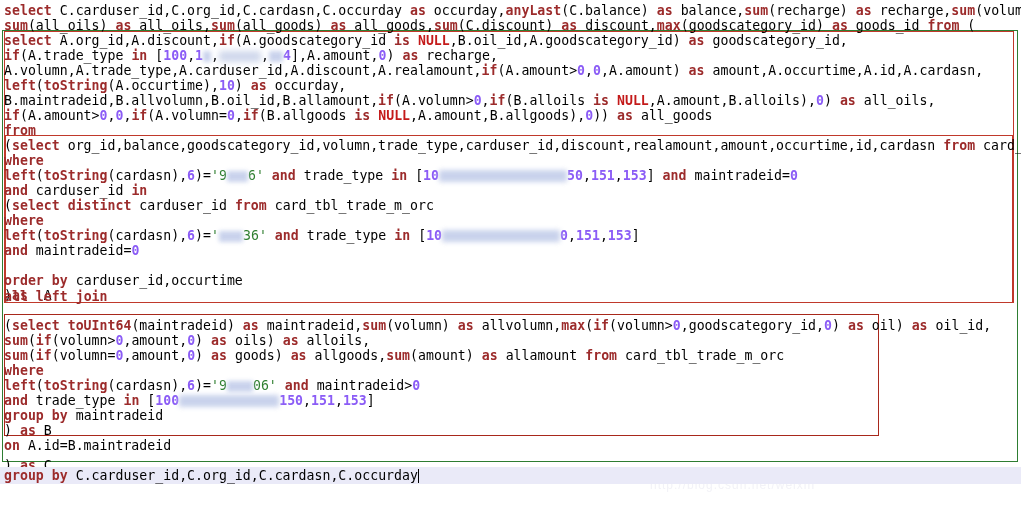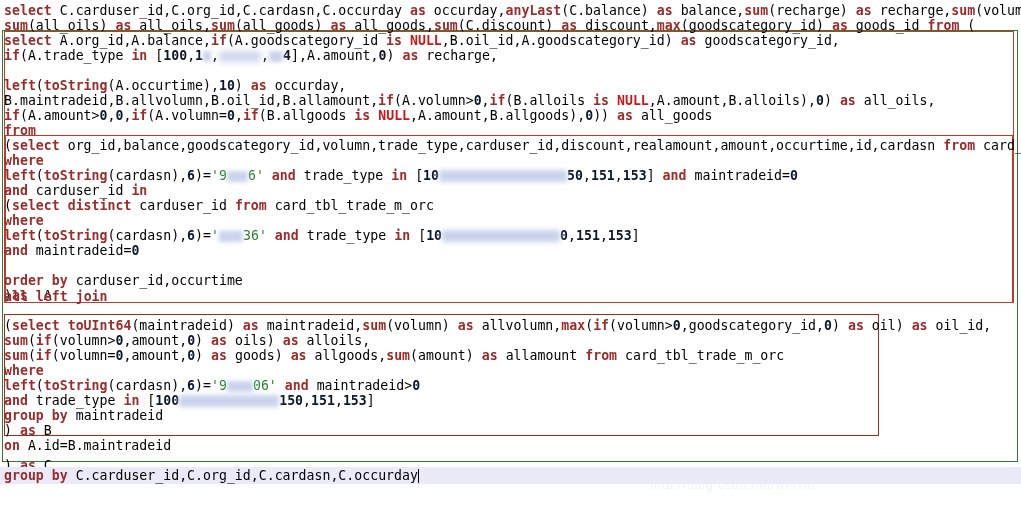--- a/index.html
+++ b/index.html
@@ -27,21 +27,21 @@
     z-index:5;
     padding-left:4px;
   }
   .line.cur{
     background:#eaeaf8;
     width:1021px;
   }
   
   .kw{color:#9c2b2b;font-weight:bold;}     
   .fn{color:#9c2b2b;font-weight:bold;text-align:center;}     
-  .num{color:#0f172a;font-weight:bold;}    
+  .num{color:#8b5cf6;font-weight:bold;}    
   .str{color:#2f7f2f;}                     
   .nul{color:#c41a1a;font-weight:bold;margin-top:40px;}    
   .pl{color:#000000;}                      
 
   
   .redact{
     display:inline-block;
     background:#c5cfeb;
     vertical-align:-2px;
     border-radius:1px;
@@ -98,24 +98,25 @@
 <body>
 
 <div id="editor">
 
   <div id="band"></div>
 
   <div class="line" style="top:2px"><span class="kw">select</span> <span class="pl">C.carduser_id,C.org_id,C.cardasn,C.occurday</span> <span class="kw">as</span> <span class="pl">occurday,</span><span class="fn">anyLast</span><span class="pl">(C.balance)</span> <span class="kw">as</span> <span class="pl">balance,</span><span class="fn">sum</span><span class="pl">(recharge)</span> <span class="kw">as</span> <span class="pl">recharge,</span><span class="fn">sum</span><span class="pl">(volumn)</span>  </div>
 
   <div class="line" style="top:17px"><span class="fn">sum</span><span class="pl">(all_oils)</span> <span class="kw">as</span> <span class="pl">all_oils,</span><span class="fn">sum</span><span class="pl">(all_goods)</span> <span class="kw">as</span> <span class="pl">all_goods,</span><span class="fn">sum</span><span class="pl">(C.discount)</span> <span class="kw">as</span> <span class="pl">discount,</span><span class="fn">max</span><span class="pl">(goodscategory_id)</span> <span class="kw">as</span> <span class="pl">goods_id</span> <span class="kw">from</span> <span class="pl">(</span></div>
 
-  <div class="line" style="top:32px"><span class="kw">select</span> <span class="pl">A.org_id,A.balance,</span><span class="fn">if</span><span class="pl">(A.goodscategory_id</span> <span class="kw">is</span> <span class="nul">NULL</span><span class="pl">,B.oil_id,A.goodscategory_id)</span> <span class="kw">as</span> <span class="pl">goodscategory_id,</span></div>
+  <div class="line" style="top:32px"><span class="kw">select</span> <span class="pl">A.org_id,A.discount,</span><span class="fn">if</span><span class="pl">(A.goodscategory_id</span> <span class="kw">is</span> <span class="nul">NULL</span><span class="pl">,B.oil_id,A.goodscategory_id)</span> <span class="kw">as</span> <span class="pl">goodscategory_id,</span></div>
 
   <div class="line" style="top:47px"><span class="fn">if</span><span class="pl">(A.trade_type</span> <span class="kw">in</span> <span class="pl">[</span><span class="num">100</span><span class="pl">,</span><span class="num">1</span><span class="redact tiny" style="width:8px;height:11px"></span><span class="pl">,</span><span class="redact soft" style="width:42px;height:11px"></span><span class="pl">,</span><span class="redact tiny" style="width:14px;height:11px"></span><span class="num">4</span><span class="pl">],A.amount,</span><span class="num">0</span><span class="pl">)</span> <span class="kw">as</span> <span class="pl">recharge,</span></div>
 
+  <div class="line" style="top:62px"><span class="pl">A.volumn,A.trade_type,A.carduser_id,A.discount,A.realamount,</span><span class="fn">if</span><span class="pl">(A.amount&gt;</span><span class="num">0</span><span class="pl">,</span><span class="num">0</span><span class="pl">,A.amount)</span> <span class="kw">as</span> <span class="pl">amount,A.occurtime,A.id,A.cardasn,</span></div>
 
   <div class="line" style="top:77px"><span class="fn">left</span><span class="pl">(</span><span class="fn">toString</span><span class="pl">(A.occurtime),</span><span class="num">10</span><span class="pl">)</span> <span class="kw">as</span> <span class="pl">occurday,</span></div>
 
   <div class="line" style="top:92px"><span class="pl">B.maintradeid,B.allvolumn,B.oil_id,B.allamount,</span><span class="fn">if</span><span class="pl">(A.volumn&gt;</span><span class="num">0</span><span class="pl">,</span><span class="fn">if</span><span class="pl">(B.alloils</span> <span class="kw">is</span> <span class="nul">NULL</span><span class="pl">,A.amount,B.alloils),</span><span class="num">0</span><span class="pl">)</span> <span class="kw">as</span> <span class="pl">all_oils,</span></div>
 
   <div class="line" style="top:107px"><span class="fn">if</span><span class="pl">(A.amount&gt;</span><span class="num">0</span><span class="pl">,</span><span class="num">0</span><span class="pl">,</span><span class="fn">if</span><span class="pl">(A.volumn=</span><span class="num">0</span><span class="pl">,</span><span class="fn">if</span><span class="pl">(B.allgoods</span> <span class="kw">is</span> <span class="nul">NULL</span><span class="pl">,A.amount,B.allgoods),</span><span class="num">0</span><span class="pl">))</span> <span class="kw">as</span> <span class="pl">all_goods</span></div>
 
   <div class="line" style="top:122px"><span class="kw">from</span></div>
 
   <div class="line" style="top:137px"><span class="pl">(</span><span class="kw">select</span> <span class="pl">org_id,balance,goodscategory_id,volumn,trade_type,carduser_id,discount,realamount,amount,occurtime,id,cardasn</span> <span class="kw">from</span> <span class="pl">card_tbl_trade_m_orc</span></div>

